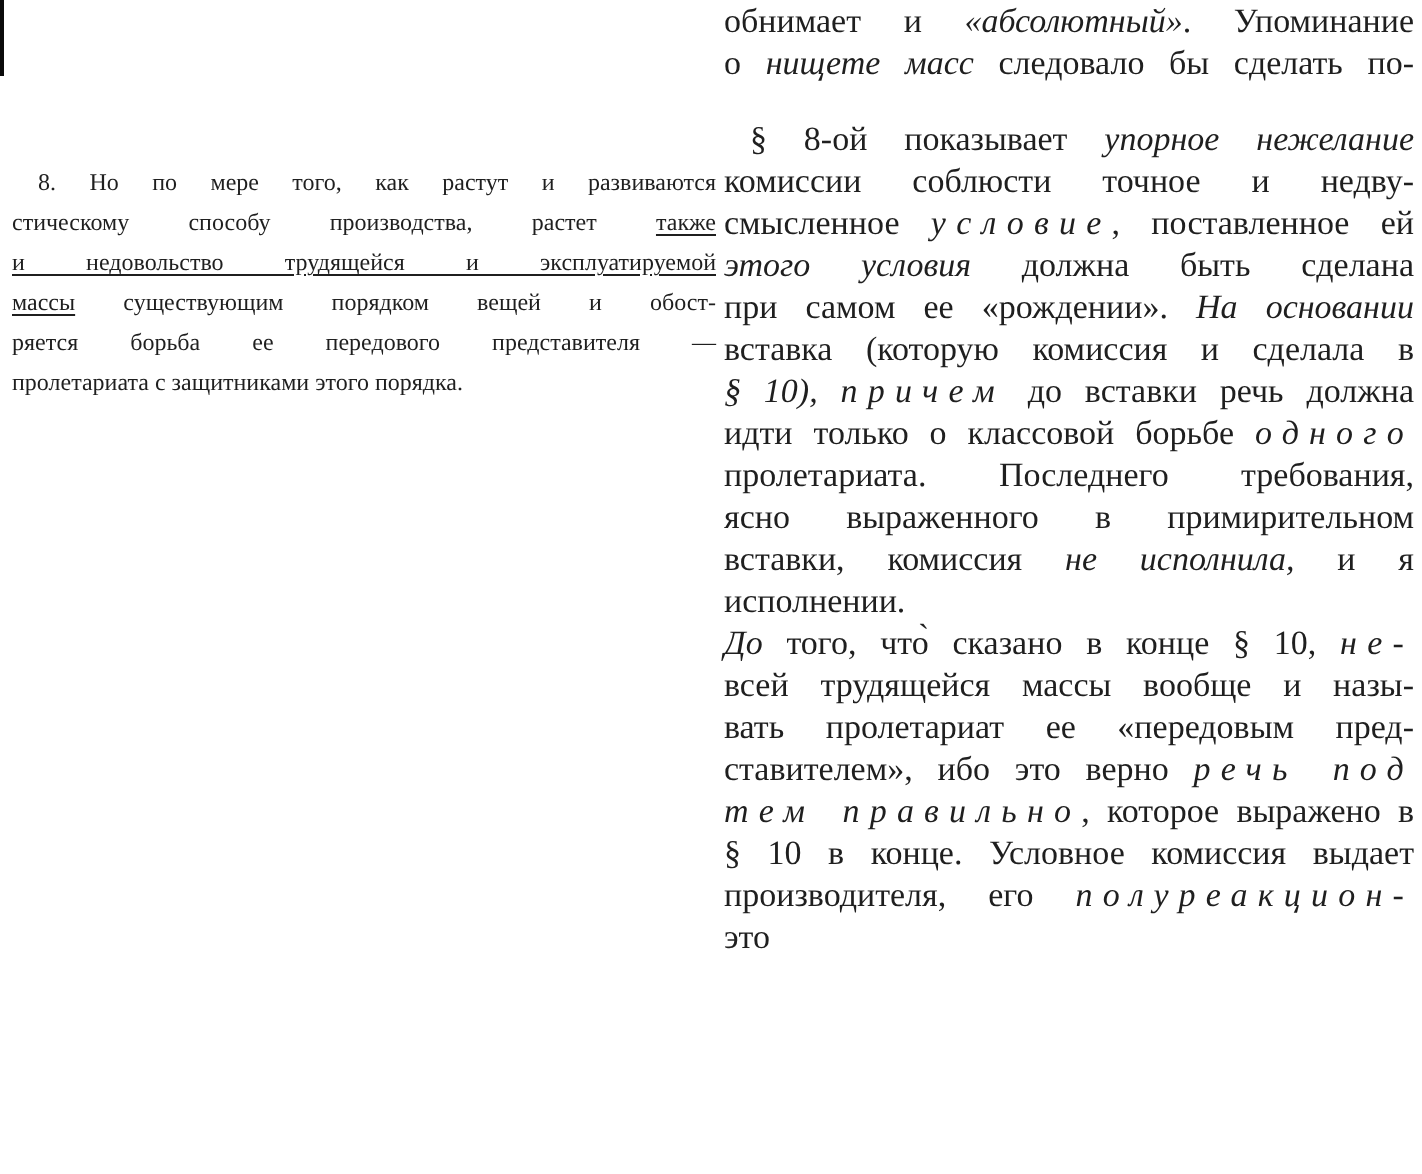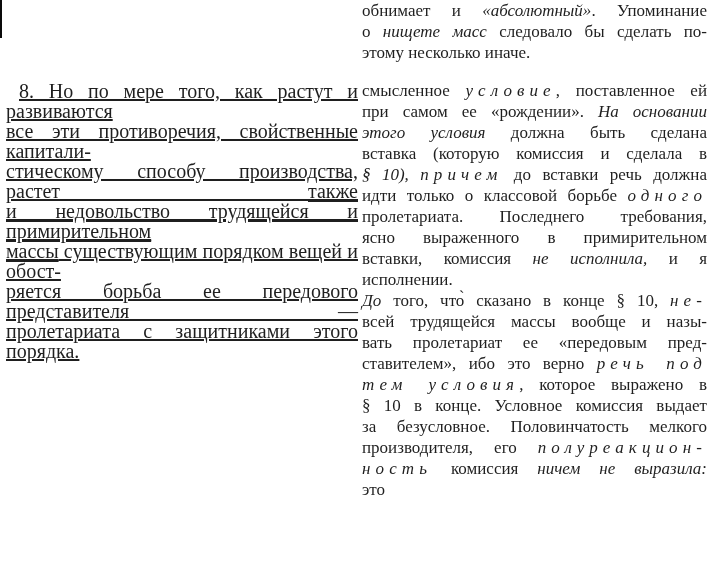--- a/index.html
+++ b/index.html
@@ -15,23 +15,22 @@
     font-family: "Liberation Serif", "DejaVu Serif", serif;
     color: #1f1f1f;
   }
   .column {
     position: absolute;
   }
   #left-column {
     left: 6px;
     top: 81px;
     width: 352px;
-    font-size: 20px;
+    font-size: 12px;
     line-height: 20px;
-    text-decoration: underline;
   }
   #right-column {
     left: 362px;
     top: 0px;
     width: 345px;
     font-size: 17px;
     line-height: 21px;
   }
   .block.gap { margin-top: 17px; }
   .line {
@@ -54,52 +53,50 @@
   }
 </style>
 </head>
 <body>
 
 <div>
   <div class="edge-artifact"></div>
   <div class="column" id="left-column">
       <div class="block">
         <div class="line indent"><span class="s-n">8. Но по мере того, как растут и развиваются</span></div>
-        <div class="line"><span class="s-n">все эти противоречия, свойственные капитали-</span></div>
         <div class="line"><span class="s-n">стическому способу производства, растет </span><span class="s-u">также</span></div>
-        <div class="line"><span class="s-u">и недовольство трудящейся и примирительном</span></div>
+        <div class="line"><span class="s-u">и недовольство трудящейся и эксплуатируемой</span></div>
         <div class="line"><span class="s-u">массы</span><span class="s-n"> существующим порядком вещей и обост-</span></div>
         <div class="line"><span class="s-n">ряется борьба ее передового представителя —</span></div>
         <div class="line last"><span class="s-n">пролетариата с защитниками этого порядка.</span></div>
       </div>
     </div>
   <div class="column" id="right-column">
       <div class="block">
         <div class="line"><span class="s-n">обнимает и </span><span class="s-i">«абсолютный»</span><span class="s-n">. Упоминание</span></div>
         <div class="line"><span class="s-n">о </span><span class="s-i">нищете масс</span><span class="s-n"> следовало бы сделать по-</span></div>
-        <div class="line last"><span class="s-n">этому несколько иначе.</span></div>
       </div>
       <div class="block gap">
+        <div class="line indent"><span class="s-n">§ 8-ой показывает </span><span class="s-i">упорное нежелание</span></div>
+        <div class="line"><span class="s-n">комиссии соблюсти точное и недву-</span></div>
         <div class="line"><span class="s-n">смысленное </span><span class="s-sp">условие</span><span class="s-n">, поставленное ей</span></div>
+        <div class="line"><span class="s-i">этого условия</span><span class="s-n"> должна быть сделана</span></div>
         <div class="line"><span class="s-n">при самом ее «рождении». </span><span class="s-i">На основании</span></div>
-        <div class="line"><span class="s-i">этого условия</span><span class="s-n"> должна быть сделана</span></div>
         <div class="line"><span class="s-n">вставка (которую комиссия и сделала в</span></div>
         <div class="line"><span class="s-i">§ 10),</span><span class="s-n"> </span><span class="s-sp">причем</span><span class="s-n"> до вставки речь должна</span></div>
         <div class="line"><span class="s-n">идти только о классовой борьбе </span><span class="s-sp">одного</span></div>
         <div class="line"><span class="s-n">пролетариата. Последнего требования,</span></div>
         <div class="line"><span class="s-n">ясно выраженного в примирительном</span></div>
         <div class="line"><span class="s-n">вставки, комиссия </span><span class="s-i">не исполнила,</span><span class="s-n"> и я</span></div>
         <div class="line last"><span class="s-n">исполнении.</span></div>
       </div>
       <div class="block">
         <div class="line"><span class="s-i">До</span><span class="s-n"> того, что̀ сказано в конце § 10, </span><span class="s-sp">не-</span></div>
         <div class="line"><span class="s-n">всей трудящейся массы вообще и назы-</span></div>
         <div class="line"><span class="s-n">вать пролетариат ее «передовым пред-</span></div>
         <div class="line"><span class="s-n">ставителем», ибо это верно </span><span class="s-sp">речь под</span></div>
-        <div class="line"><span class="s-sp">тем условия</span><span class="s-n">, которое выражено в</span></div>
+        <div class="line"><span class="s-sp">тем правильно</span><span class="s-n">, которое выражено в</span></div>
         <div class="line"><span class="s-n">§ 10 в конце. Условное комиссия выдает</span></div>
-        <div class="line"><span class="s-n">за безусловное. Половинчатость мелкого</span></div>
         <div class="line"><span class="s-n">производителя, его </span><span class="s-sp">полуреакцион-</span></div>
-        <div class="line"><span class="s-sp">ность</span><span class="s-n"> комиссия </span><span class="s-i">ничем не выразила:</span></div>
         <div class="line last"><span class="s-n">это</span></div>
       </div>
     </div>
 </div>
 
 </body></html>

